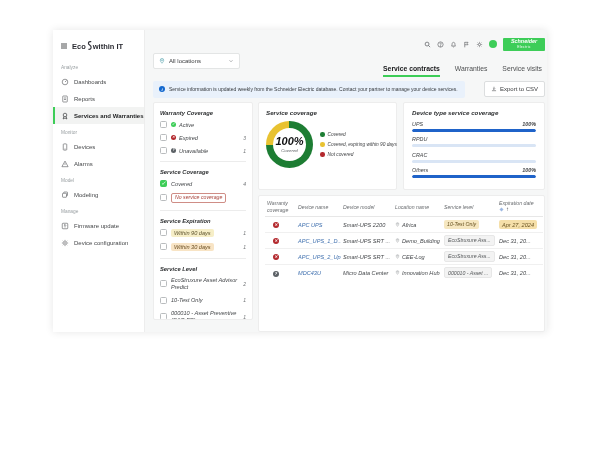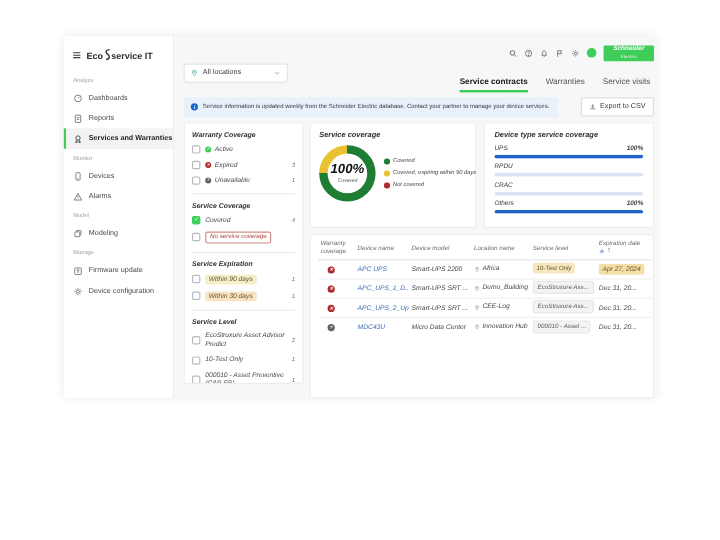--- a/index.html
+++ b/index.html
@@ -129,21 +129,21 @@
   <aside class="sidebar">
     <div class="logo-row">
       <svg class="side-icon" viewBox="0 0 16 16" stroke="#3a3c3e" stroke-width="1.8" fill="none">
           <path d="M2 4h12M2 8h12M2 12h12"></path>
         </svg>
       <span class="logo-text">
         <span>Eco</span>
           <svg width="7" height="11" viewBox="0 0 10 14">
             <path d="M7.5 1.5 C3 .6 2.2 4.4 5.2 6.4 C8.6 8.6 8 13 3.4 12.4" stroke="#33343c" stroke-width="1.7" fill="none"></path>
           </svg>
-          <span>service IT</span>
+          <span>within IT</span>
       </span>
     </div>
 
     <div class="side-label">Analyze</div>
     <div class="side-item">
       <svg class="side-icon" viewBox="0 0 16 16" fill="none" stroke="currentColor" stroke-width="1.4">
           <circle cx="8" cy="8" r="5.6"></circle>
           <path d="M8 8 L11 5"></path>
         </svg>
       <span>Dashboards</span>

